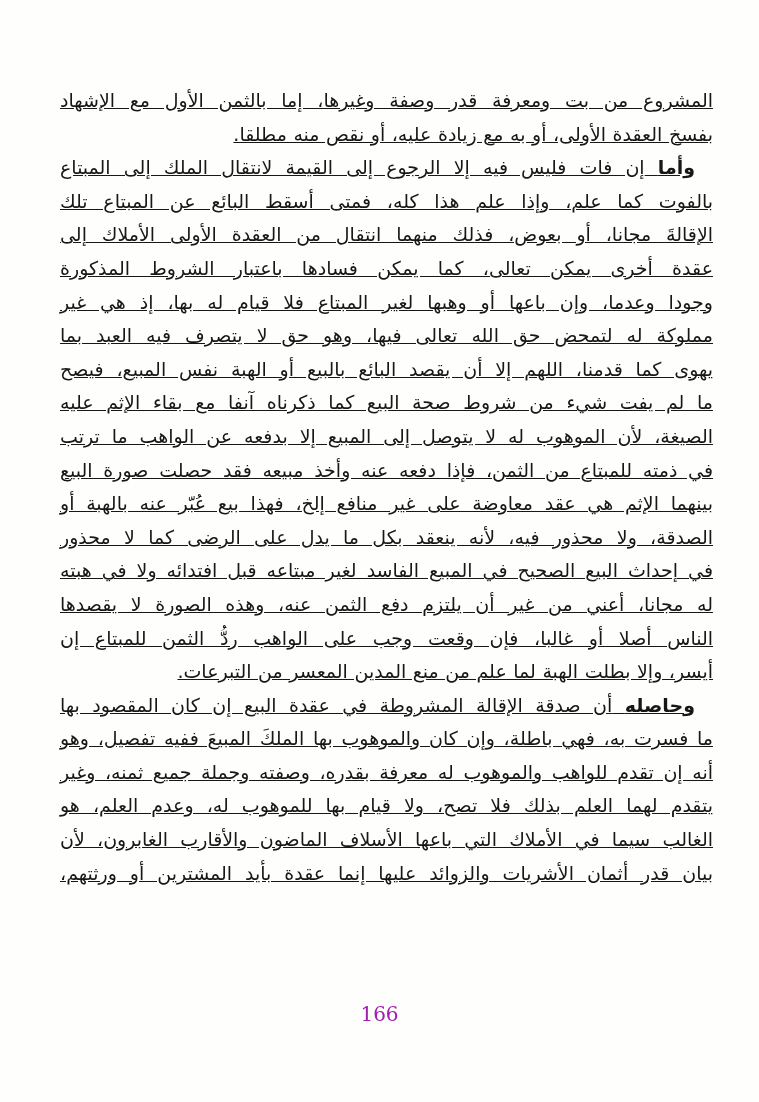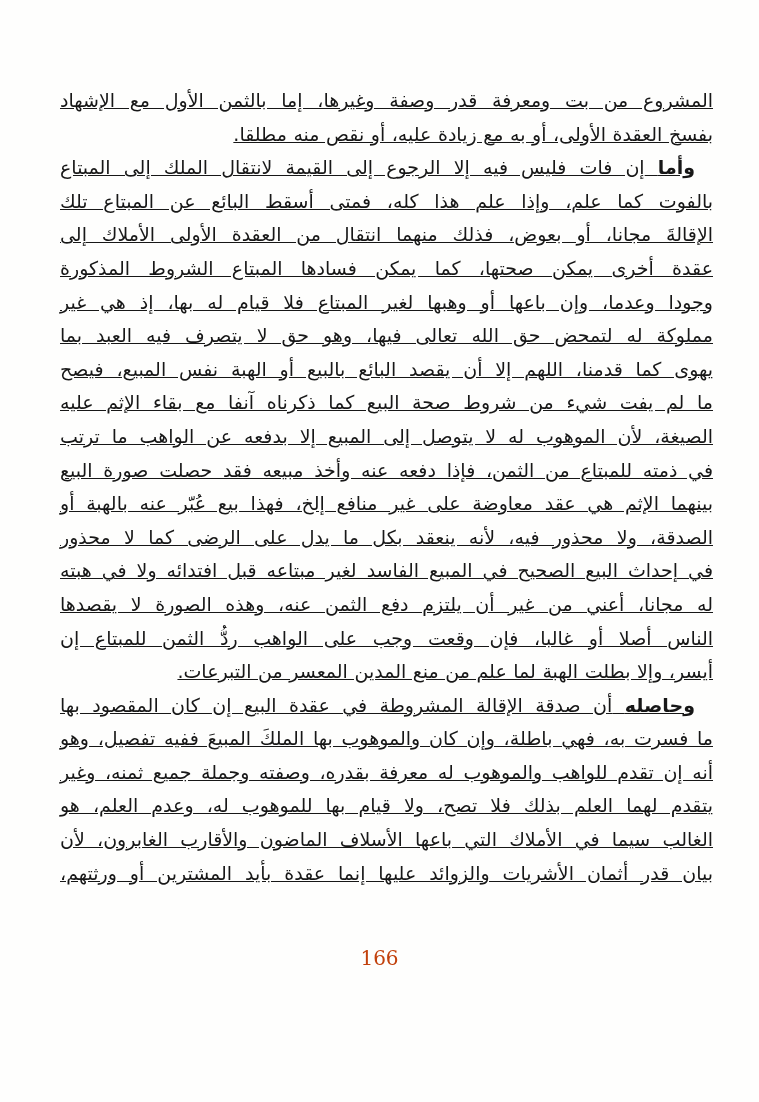--- a/index.html
+++ b/index.html
@@ -46,48 +46,48 @@
   }
   
   .line.indent {
     padding-right: 18px;
   }
   .lead {
     font-weight: bold;
   }
   .page-number {
     position: absolute;
-    top: 944px;
+    top: 1000px;
     left: 0;
     width: 100%;
     text-align: center;
     font-size: 20px;
     line-height: 28px;
-    color: #c2410c;
+    color: #a21caf;
     direction: ltr;
     font-family: "DejaVu Serif", serif;
   }
 </style>
 </head>
 <body>
 
 <div class="scan-page">
 
   <div class="text-block">
 
     <div class="paragraph">
       <div class="line">المشروع من بت ومعرفة قدر وصفة وغيرها، إما بالثمن الأول مع الإشهاد</div>
       <div class="line end">بفسخ العقدة الأولى، أو به مع زيادة عليه، أو نقص منه مطلقا.</div>
     </div>
 
     <div class="paragraph">
       <div class="line indent"><span class="lead">وأما</span> <span>إن فات فليس فيه إلا الرجوع إلى القيمة لانتقال الملك إلى المبتاع</span></div>
       <div class="line">بالفوت كما علم، وإذا علم هذا كله، فمتى أسقط البائع عن المبتاع تلك</div>
       <div class="line">الإقالةَ مجانا، أو بعوض، فذلك منهما انتقال من العقدة الأولى الأملاك إلى</div>
-      <div class="line">عقدة أخرى يمكن صحتها، كما يمكن فسادها المبتاع الشروط المذكورة</div>
+      <div class="line">عقدة أخرى يمكن تعالى، كما يمكن فسادها باعتبار الشروط المذكورة</div>
       <div class="line">وجودا وعدما، وإن باعها أو وهبها لغير المبتاع فلا قيام له بها، إذ هي غير</div>
       <div class="line">مملوكة له لتمحض حق الله تعالى فيها، وهو حق لا يتصرف فيه العبد بما</div>
       <div class="line">يهوى كما قدمنا، اللهم إلا أن يقصد البائع بالبيع أو الهبة نفس المبيع، فيصح</div>
       <div class="line">ما لم يفت شيء من شروط صحة البيع كما ذكرناه آنفا مع بقاء الإثم عليه</div>
       <div class="line">الصيغة، لأن الموهوب له لا يتوصل إلى المبيع إلا بدفعه عن الواهب ما ترتب</div>
       <div class="line">في ذمته للمبتاع من الثمن، فإذا دفعه عنه وأخذ مبيعه فقد حصلت صورة البيع</div>
       <div class="line">بينهما الإثم هي عقد معاوضة على غير منافع إلخ، فهذا بيع عُبّر عنه بالهبة أو</div>
       <div class="line">الصدقة، ولا محذور فيه، لأنه ينعقد بكل ما يدل على الرضى كما لا محذور</div>
       <div class="line">في إحداث البيع الصحيح في المبيع الفاسد لغير مبتاعه قبل افتدائه ولا في هبته</div>
       <div class="line">له مجانا، أعني من غير أن يلتزم دفع الثمن عنه، وهذه الصورة لا يقصدها</div>

